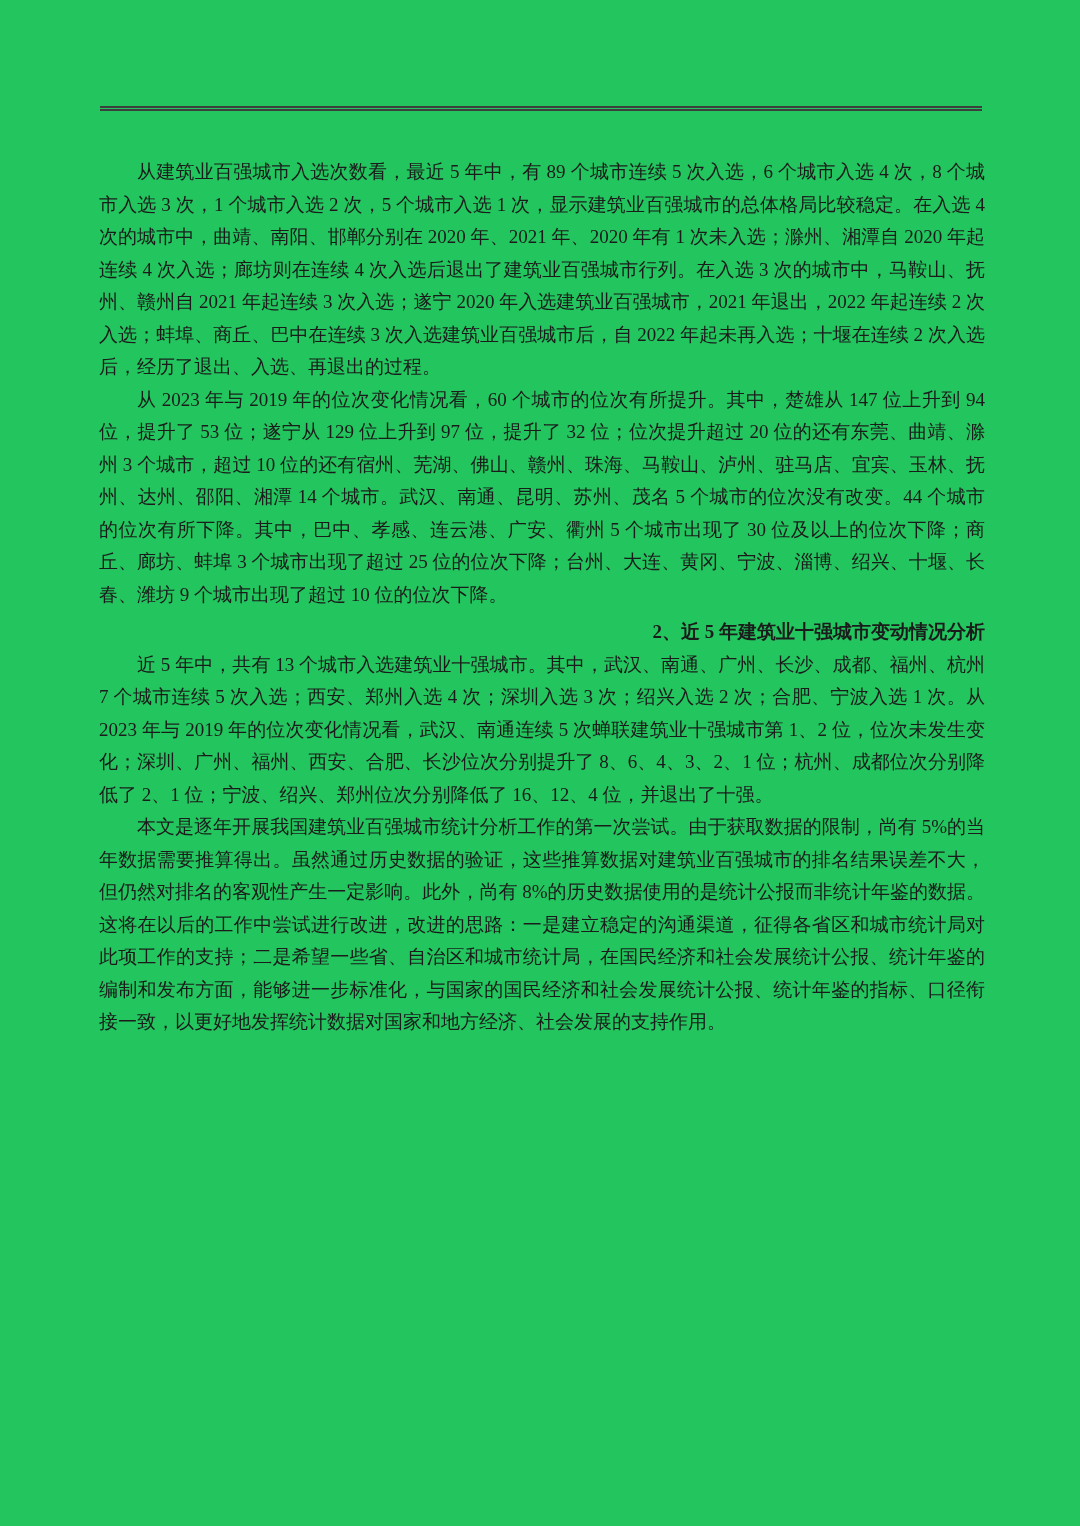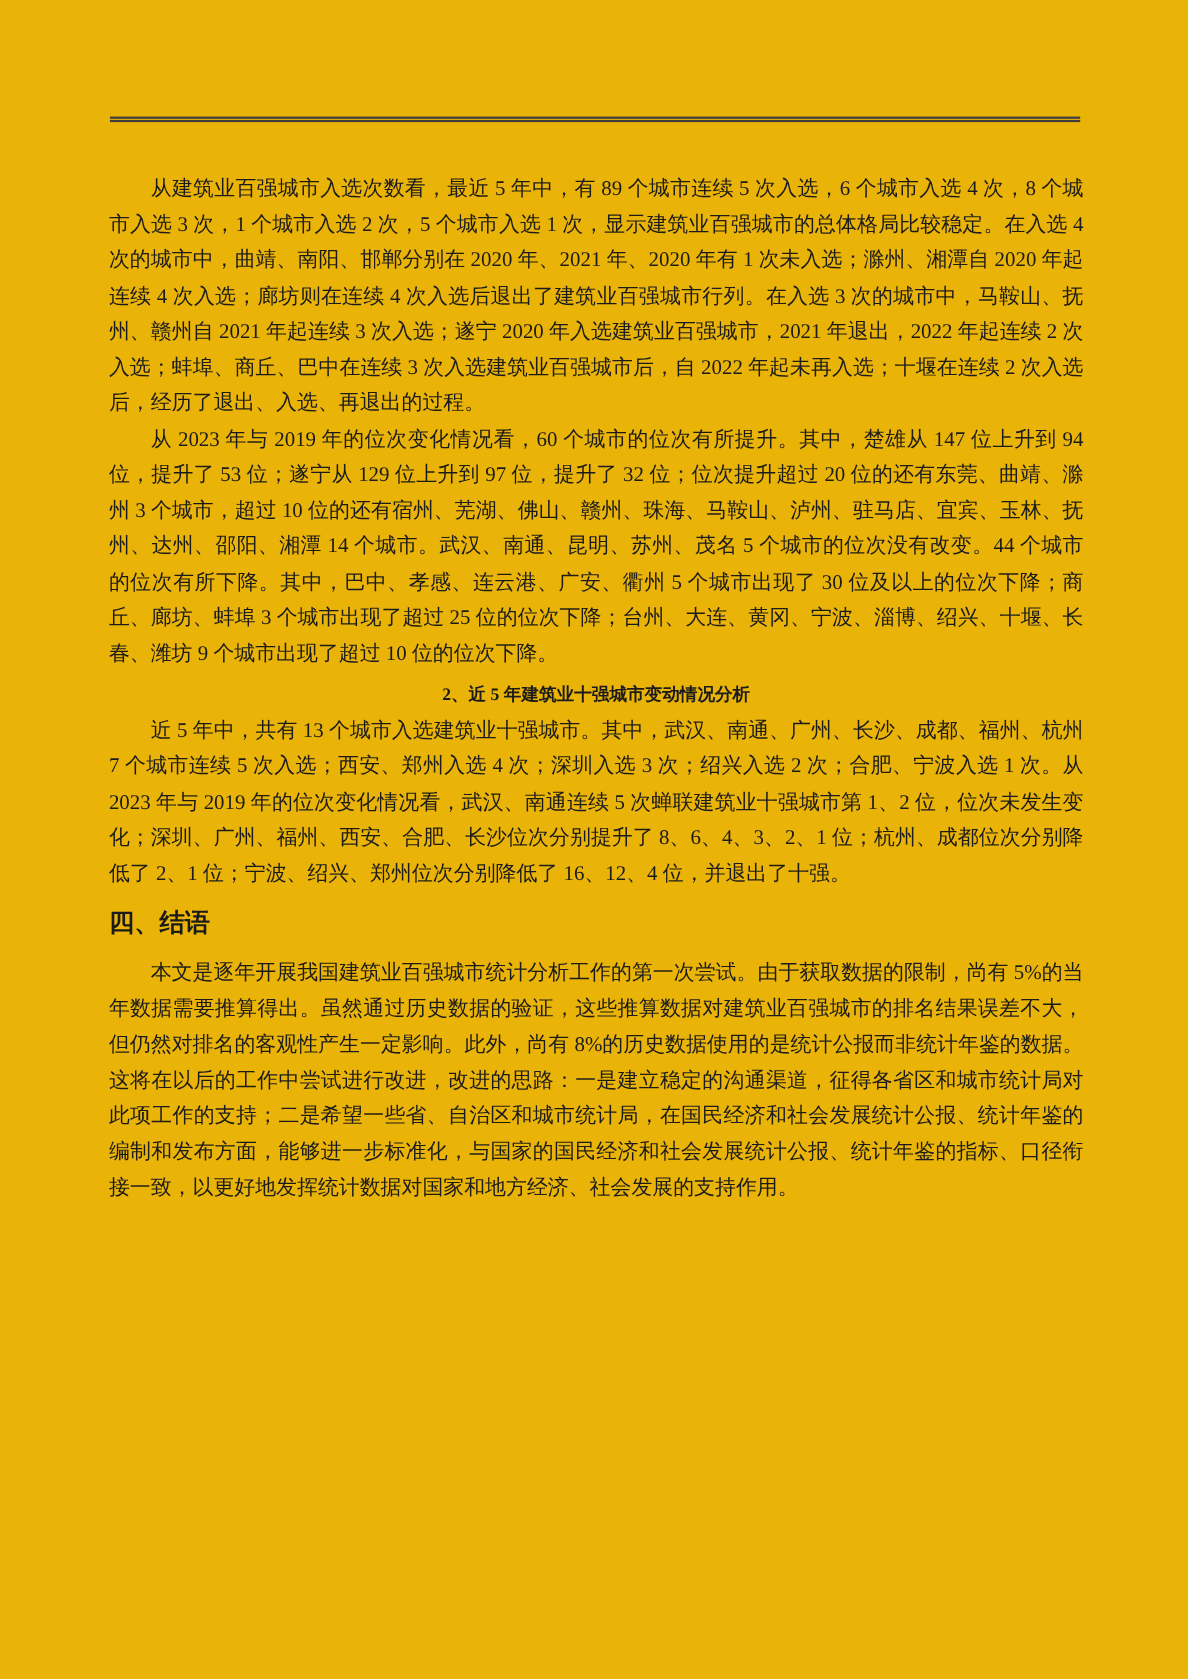--- a/index.html
+++ b/index.html
@@ -4,21 +4,21 @@
 <style>
   html, body {
     margin: 0;
     padding: 0;
     background: #ffffff;
   }
   .page {
     position: relative;
     width: 1080px;
     height: 1526px;
-    background: #eab308;
+    background: #22c55e;
     font-family: "Liberation Serif", "DejaVu Serif", serif;
     color: #1b1b1b;
     overflow: hidden;
   }
   .header-rule {
     position: absolute;
     left: 100px;
     width: 882px;
     top: 106px;
     height: 0;
@@ -35,25 +35,25 @@
     text-justify: inter-ideograph;
   }
   .content p {
     margin: 0;
     padding: 0;
     text-indent: 2em;
   }
   .section-subheading {
     margin: 0;
     margin-top: 5px;
-    font-size: 16px;
+    font-size: 19px;
     line-height: 32.5px;
     font-weight: bold;
     text-indent: 0;
-    text-align: center;
+    text-align: right;
   }
   .section-heading {
     margin: 0;
     margin-top: 11px;
     margin-bottom: 13px;
     font-size: 23px;
     line-height: 34px;
     text-indent: 0;
     text-align: left;
     font-weight: normal;
@@ -82,22 +82,19 @@
   <div class="content">
 
     <p>从建筑业百强城市入选次数看，最近 5 年中，有 89 个城市连续 5 次入选，6 个城市入选 4 次，8 个城市入选 3 次，1 个城市入选 2 次，5 个城市入选 1 次，显示建筑业百强城市的总体格局比较稳定。在入选 4 次的城市中，曲靖、南阳、邯郸分别在 2020 年、2021 年、2020 年有 1 次未入选；滁州、湘潭自 2020 年起连续 4 次入选；廊坊则在连续 4 次入选后退出了建筑业百强城市行列。在入选 3 次的城市中，马鞍山、抚州、赣州自 2021 年起连续 3 次入选；遂宁 2020 年入选建筑业百强城市，2021 年退出，2022 年起连续 2 次入选；蚌埠、商丘、巴中在连续 3 次入选建筑业百强城市后，自 2022 年起未再入选；十堰在连续 2 次入选后，经历了退出、入选、再退出的过程。</p>
 
     <p>从 2023 年与 2019 年的位次变化情况看，60 个城市的位次有所提升。其中，楚雄从 147 位上升到 94 位，提升了 53 位；遂宁从 129 位上升到 97 位，提升了 32 位；位次提升超过 20 位的还有东莞、曲靖、滁州 3 个城市，超过 10 位的还有宿州、芜湖、佛山、赣州、珠海、马鞍山、泸州、驻马店、宜宾、玉林、抚州、达州、邵阳、湘潭 14 个城市。武汉、南通、昆明、苏州、茂名 5 个城市的位次没有改变。44 个城市的位次有所下降。其中，巴中、孝感、连云港、广安、衢州 5 个城市出现了 30 位及以上的位次下降；商丘、廊坊、蚌埠 3 个城市出现了超过 25 位的位次下降；台州、大连、黄冈、宁波、淄博、绍兴、十堰、长春、潍坊 9 个城市出现了超过 10 位的位次下降。</p>
 
     <h3 class="section-subheading">2、近 5 年建筑业十强城市变动情况分析</h3>
 
     <p>近 5 年中，共有 13 个城市入选建筑业十强城市。其中，武汉、南通、广州、长沙、成都、福州、杭州 7 个城市连续 5 次入选；西安、郑州入选 4 次；深圳入选 3 次；绍兴入选 2 次；合肥、宁波入选 1 次。从 2023 年与 2019 年的位次变化情况看，武汉、南通连续 5 次蝉联建筑业十强城市第 1、2 位，位次未发生变化；深圳、广州、福州、西安、合肥、长沙位次分别提升了 8、6、4、3、2、1 位；杭州、成都位次分别降低了 2、1 位；宁波、绍兴、郑州位次分别降低了 16、12、4 位，并退出了十强。</p>
 
-    <h2 class="section-heading">
-      <span class="num">四、</span><span class="title">结语</span>
-    </h2>
 
     <p>本文是逐年开展我国建筑业百强城市统计分析工作的第一次尝试。由于获取数据的限制，尚有 5%的当年数据需要推算得出。虽然通过历史数据的验证，这些推算数据对建筑业百强城市的排名结果误差不大，但仍然对排名的客观性产生一定影响。此外，尚有 8%的历史数据使用的是统计公报而非统计年鉴的数据。这将在以后的工作中尝试进行改进，改进的思路：一是建立稳定的沟通渠道，征得各省区和城市统计局对此项工作的支持；二是希望一些省、自治区和城市统计局，在国民经济和社会发展统计公报、统计年鉴的编制和发布方面，能够进一步标准化，与国家的国民经济和社会发展统计公报、统计年鉴的指标、口径衔接一致，以更好地发挥统计数据对国家和地方经济、社会发展的支持作用。</p>
 
 
   </div>
 
 </div>
 
 </body></html>

